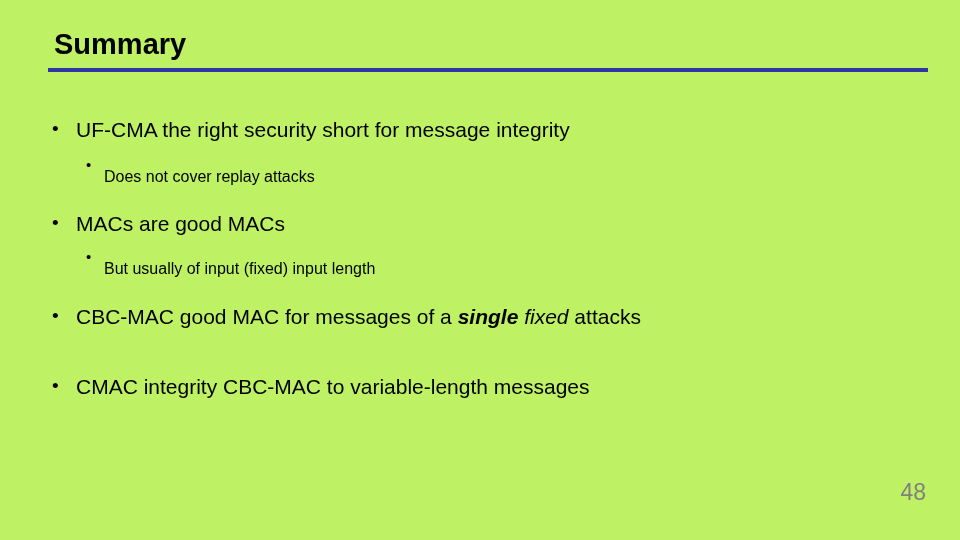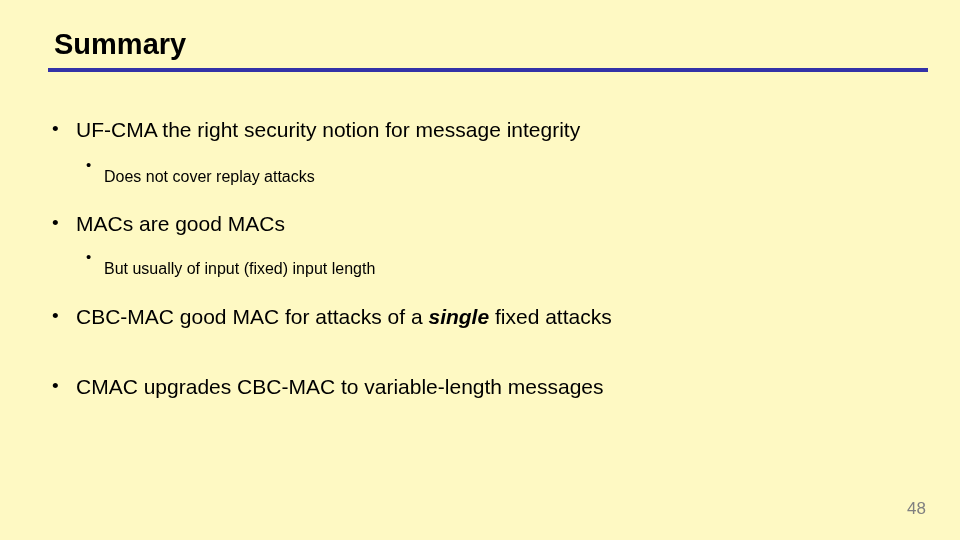--- a/index.html
+++ b/index.html
@@ -5,21 +5,21 @@
   html, body {
     margin: 0;
     padding: 0;
     background: #ffffff;
     font-family: "Liberation Sans", sans-serif;
   }
   .slide {
     position: relative;
     width: 960px;
     height: 540px;
-    background: #fef9c3;
+    background: #bef264;
     overflow: hidden;
   }
   .slide-title {
     position: absolute;
     left: 54px;
     top: 29px;
     font-size: 29px;
     font-weight: bold;
     color: #000000;
     line-height: 1.1;
@@ -44,64 +44,64 @@
   .bullet-row.l2 { font-size: 16px; }
   .bullet-row .dot {
     position: absolute;
     top: 0;
   }
   .bullet-row.l1 .dot { left: 52px; font-size: 19px; }
   .bullet-row.l2 .dot { left: 86px; font-size: 15px; }
   .bullet-row.l1 .txt { position: absolute; left: 76px; top: 0; }
   .bullet-row.l2 .txt { position: absolute; left: 104px; top: 12px; }
   .bi { font-weight: bold; font-style: italic; margin-top: 12px; }
-  .it { }
+  .it { font-style: italic; }
   .page-number {
     position: absolute;
     right: 34px;
-    top: 500px;
-    font-size: 17px;
+    top: 480px;
+    font-size: 23px;
     color: #808080;
     line-height: 1.1;
   }
 </style>
 </head>
 <body>
 
 <div class="slide">
 
   <div class="slide-title">Summary</div>
 
   <div class="title-rule"></div>
 
   <div class="bullet-row l1" style="top:118px">
     <span class="dot">•</span>
-    <span class="txt">UF-CMA the right security notion for message integrity</span>
+    <span class="txt">UF-CMA the right security short for message integrity</span>
   </div>
 
   <div class="bullet-row l2" style="top:156px">
     <span class="dot">•</span>
     <span class="txt">Does not cover replay attacks</span>
   </div>
 
   <div class="bullet-row l1" style="top:212px">
     <span class="dot">•</span>
     <span class="txt">MACs are good MACs</span>
   </div>
 
   <div class="bullet-row l2" style="top:248px">
     <span class="dot">•</span>
     <span class="txt">But usually of input (fixed) input length</span>
   </div>
 
   <div class="bullet-row l1" style="top:305px">
     <span class="dot">•</span>
-    <span class="txt"><span>CBC-MAC good MAC for attacks of a </span><span class="bi">single</span><span class="it"> fixed</span><span> attacks</span></span>
+    <span class="txt"><span>CBC-MAC good MAC for messages of a </span><span class="bi">single</span><span class="it"> fixed</span><span> attacks</span></span>
   </div>
 
   <div class="bullet-row l1" style="top:375px">
     <span class="dot">•</span>
-    <span class="txt">CMAC upgrades CBC-MAC to variable-length messages</span>
+    <span class="txt">CMAC integrity CBC-MAC to variable-length messages</span>
   </div>
 
   <div class="page-number">48</div>
 
 </div>
 
 </body></html>

